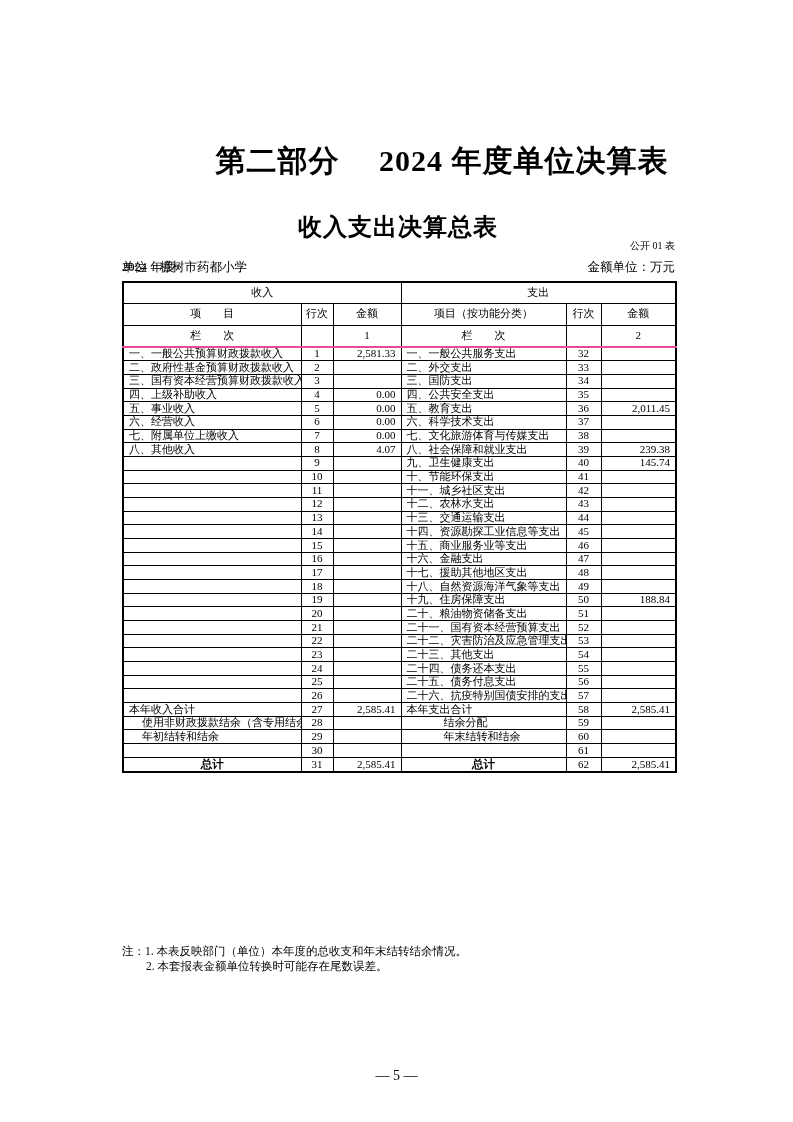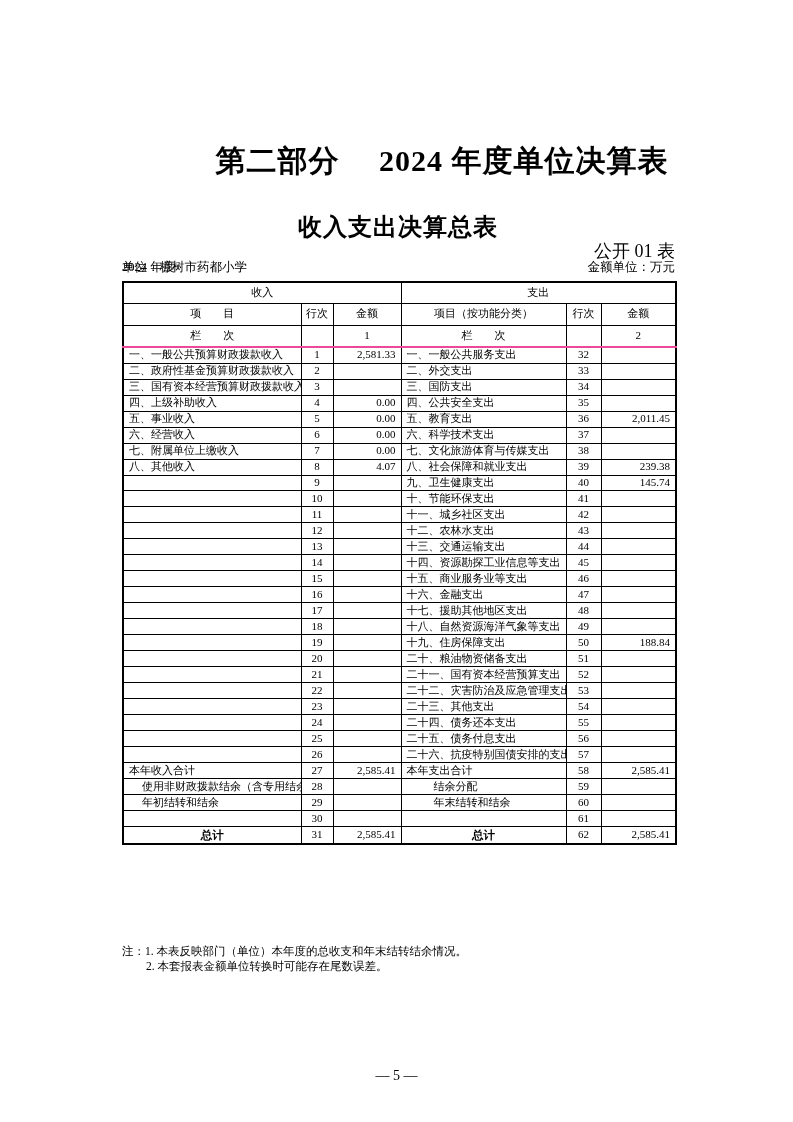--- a/index.html
+++ b/index.html
@@ -33,59 +33,59 @@
     font-size: 24px;
     font-weight: bold;
     letter-spacing: 1px;
   }
   .table-code {
     position: absolute;
     top: 239px;
     left: 122px;
     width: 553px;
     text-align: right;
-    font-size: 18px;
+    font-size: 10px;
   }
   .meta-row {
     position: absolute;
     top: 259px;
     left: 122px;
     width: 553px;
     font-size: 12.5px;
   }
   .meta-unit { position: absolute; left: 0; top: 0; }
   .meta-year { position: absolute; left: 0; right: 0; top: 0; text-align: left; }
   .meta-amount-unit { position: absolute; right: 0; top: 0; }
   table.budget {
     position: absolute;
     top: 281px;
     left: 122px;
     width: 553px;
-    height: 564px;
+    height: 492px;
     border-collapse: collapse;
     table-layout: fixed;
     border: 2px solid #000;
   }
   table.budget th, table.budget td {
     border: 1px solid #000;
     font-size: 11px;
     font-weight: normal;
     line-height: 1.05;
     overflow: hidden;
     white-space: nowrap;
   }
   table.budget thead tr { height: 21.5px; }
   table.budget thead tr.colno-row th { border-bottom: 2px solid #ec4899; }
   th.section { font-size: 12px; text-align: center; }
   th.colhead { text-align: center; font-size: 11.5px; }
   td.item { text-align: left; padding-left: 5px; }
   td.line { text-align: center; }
   td.amt  { text-align: right; padding-right: 5px; }
   td.indent1 { padding-left: 18px; }
-  td.indent2 { padding-left: 32px; }
+  td.indent2 { padding-left: 42px; }
   tr.total-row td.item {
     font-weight: bold;
     text-align: center;
     padding-left: 0;
     font-family: "Liberation Sans", "DejaVu Sans", sans-serif;
     font-size: 11.5px;
   }
   .notes { position: absolute; left: 122px; top: 944px; font-size: 11.5px; }
   .note-line1 { }
   .note-line2 { padding-left: 24px; }

